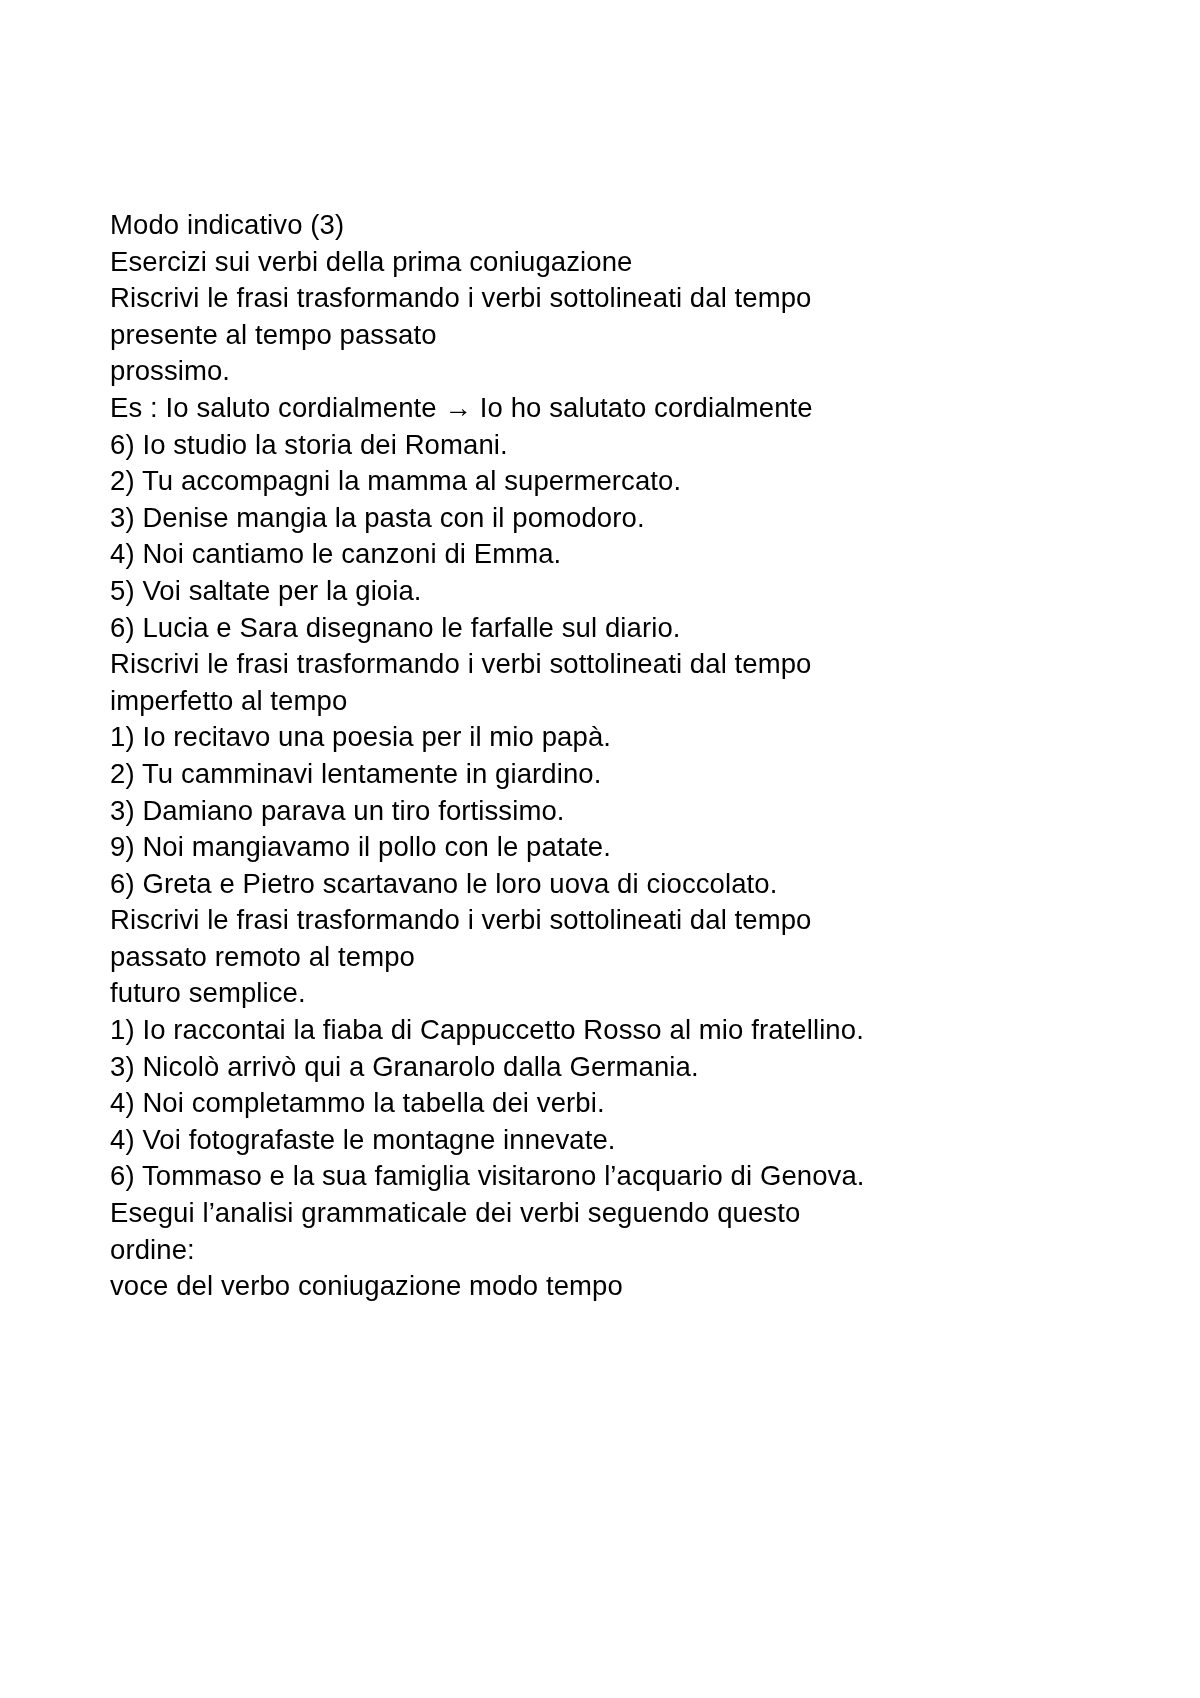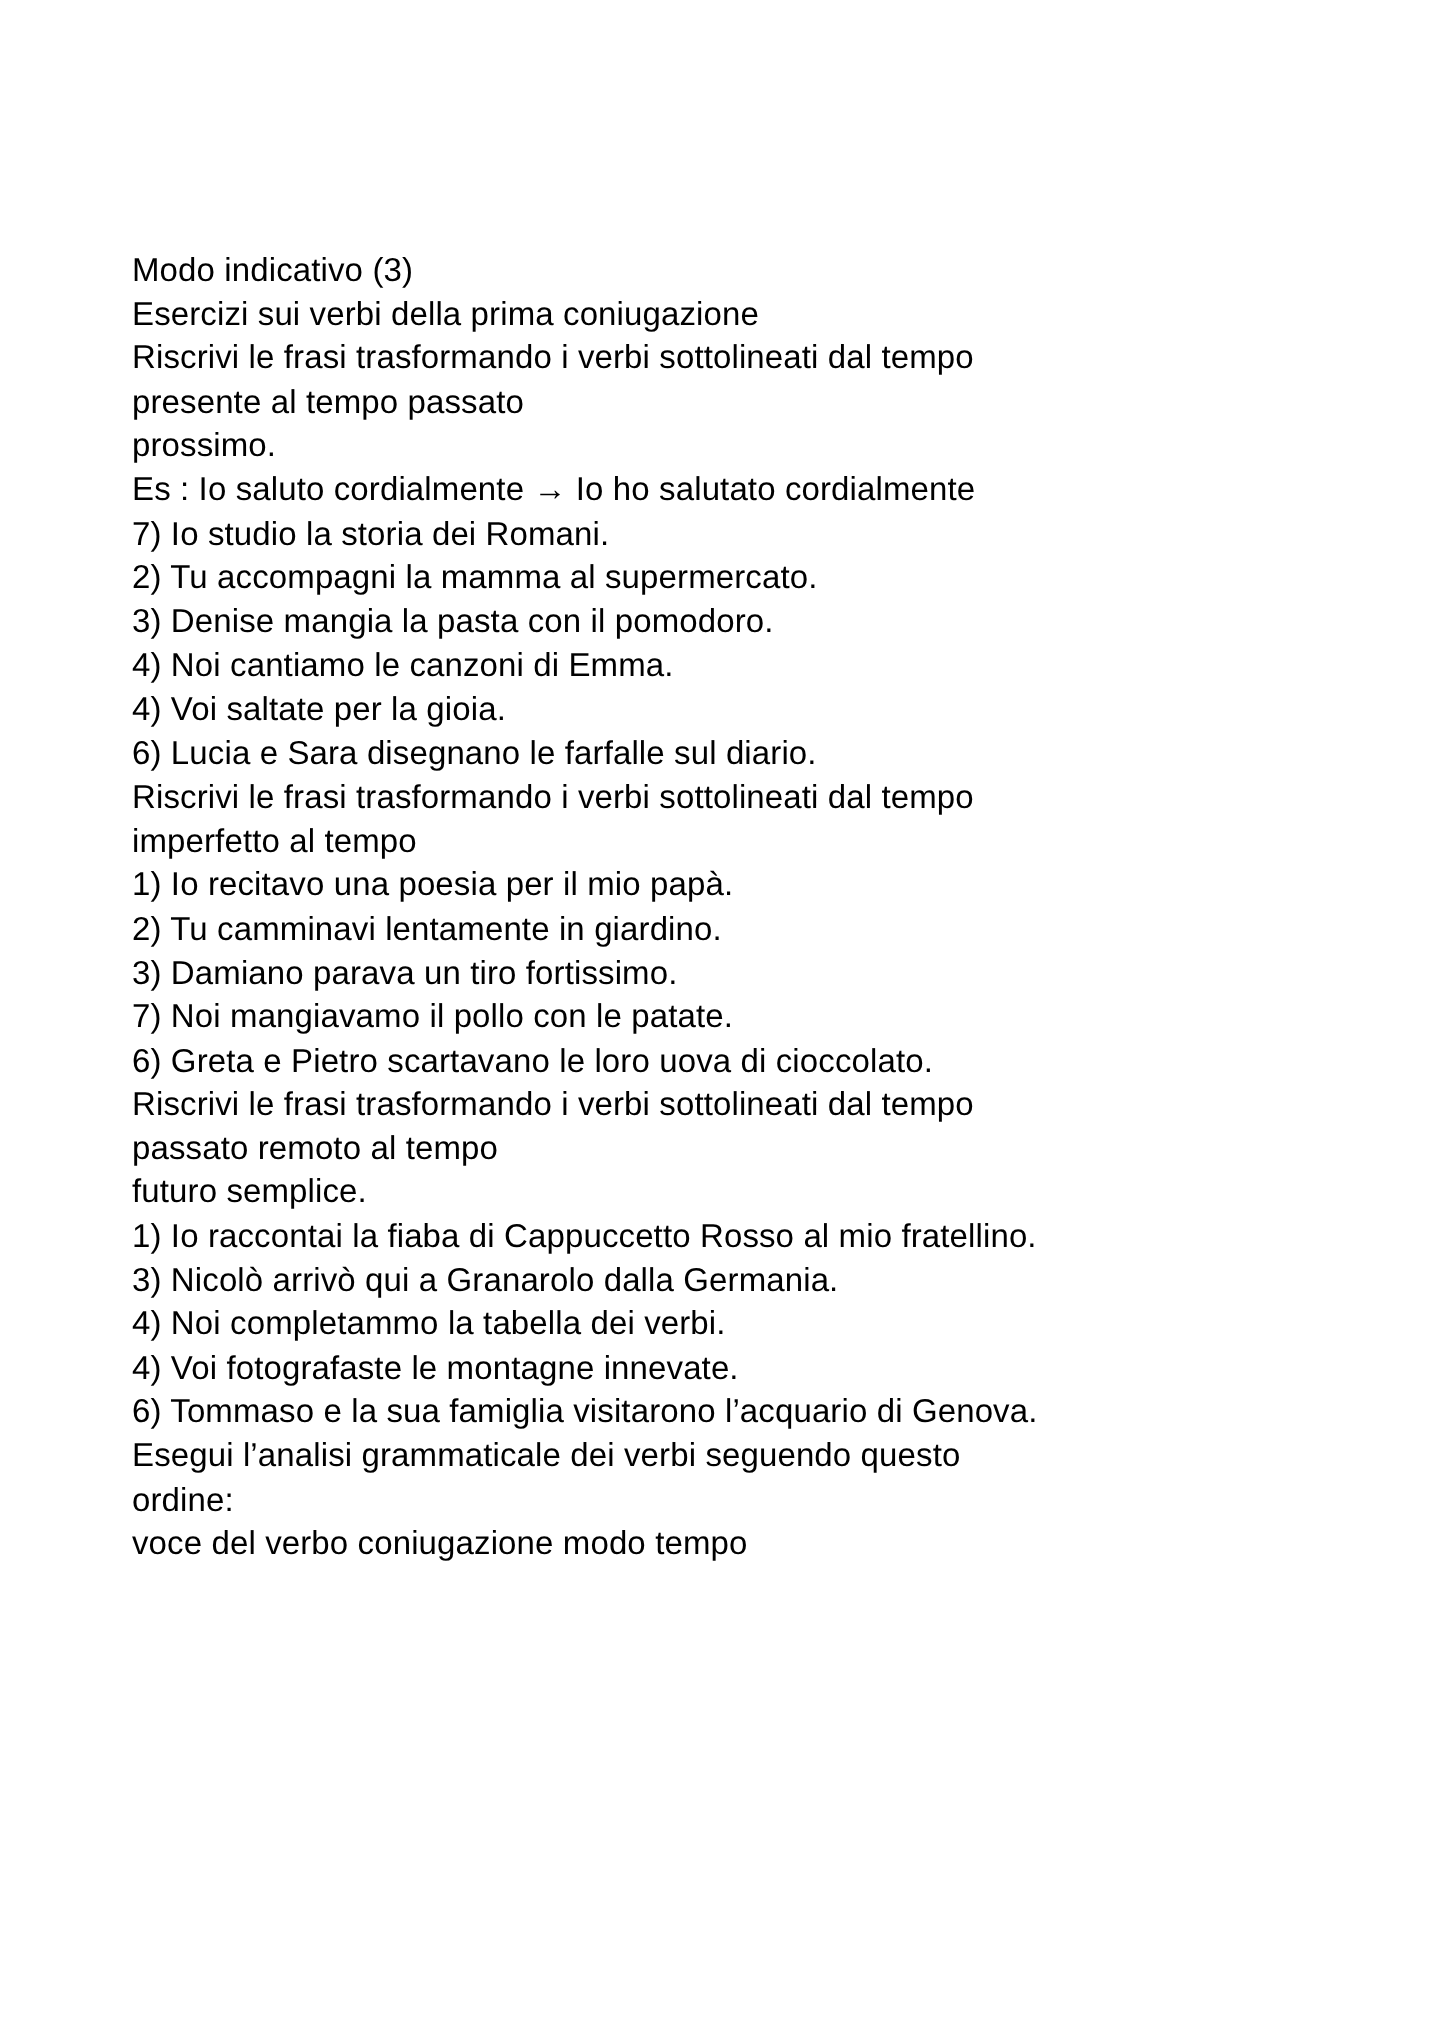--- a/index.html
+++ b/index.html
@@ -43,32 +43,32 @@
 <body>
 
 <div id="page">
   <div id="doc-body">
     <span class="line">Modo indicativo (3)</span>
     <span class="line">Esercizi sui verbi della prima coniugazione</span>
     <span class="line">Riscrivi le frasi trasformando i verbi sottolineati dal tempo</span>
     <span class="line">presente al tempo passato</span>
     <span class="line">prossimo.</span>
     <span class="line">Es : Io saluto cordialmente → Io ho salutato cordialmente</span>
-    <span class="line">7) Io studio la storia dei Romani.</span>
+    <span class="line">6) Io studio la storia dei Romani.</span>
     <span class="line">2) Tu accompagni la mamma al supermercato.</span>
     <span class="line">3) Denise mangia la pasta con il pomodoro.</span>
     <span class="line">4) Noi cantiamo le canzoni di Emma.</span>
-    <span class="line">4) Voi saltate per la gioia.</span>
+    <span class="line">5) Voi saltate per la gioia.</span>
     <span class="line">6) Lucia e Sara disegnano le farfalle sul diario.</span>
     <span class="line">Riscrivi le frasi trasformando i verbi sottolineati dal tempo</span>
     <span class="line">imperfetto al tempo</span>
     <span class="line">1) Io recitavo una poesia per il mio papà.</span>
     <span class="line">2) Tu camminavi lentamente in giardino.</span>
     <span class="line">3) Damiano parava un tiro fortissimo.</span>
-    <span class="line">7) Noi mangiavamo il pollo con le patate.</span>
+    <span class="line">9) Noi mangiavamo il pollo con le patate.</span>
     <span class="line">6) Greta e Pietro scartavano le loro uova di cioccolato.</span>
     <span class="line">Riscrivi le frasi trasformando i verbi sottolineati dal tempo</span>
     <span class="line">passato remoto al tempo</span>
     <span class="line">futuro semplice.</span>
     <span class="line">1) Io raccontai la fiaba di Cappuccetto Rosso al mio fratellino.</span>
     <span class="line">3) Nicolò arrivò qui a Granarolo dalla Germania.</span>
     <span class="line">4) Noi completammo la tabella dei verbi.</span>
     <span class="line">4) Voi fotografaste le montagne innevate.</span>
     <span class="line">6) Tommaso e la sua famiglia visitarono l’acquario di Genova.</span>
     <span class="line">Esegui l’analisi grammaticale dei verbi seguendo questo</span>

